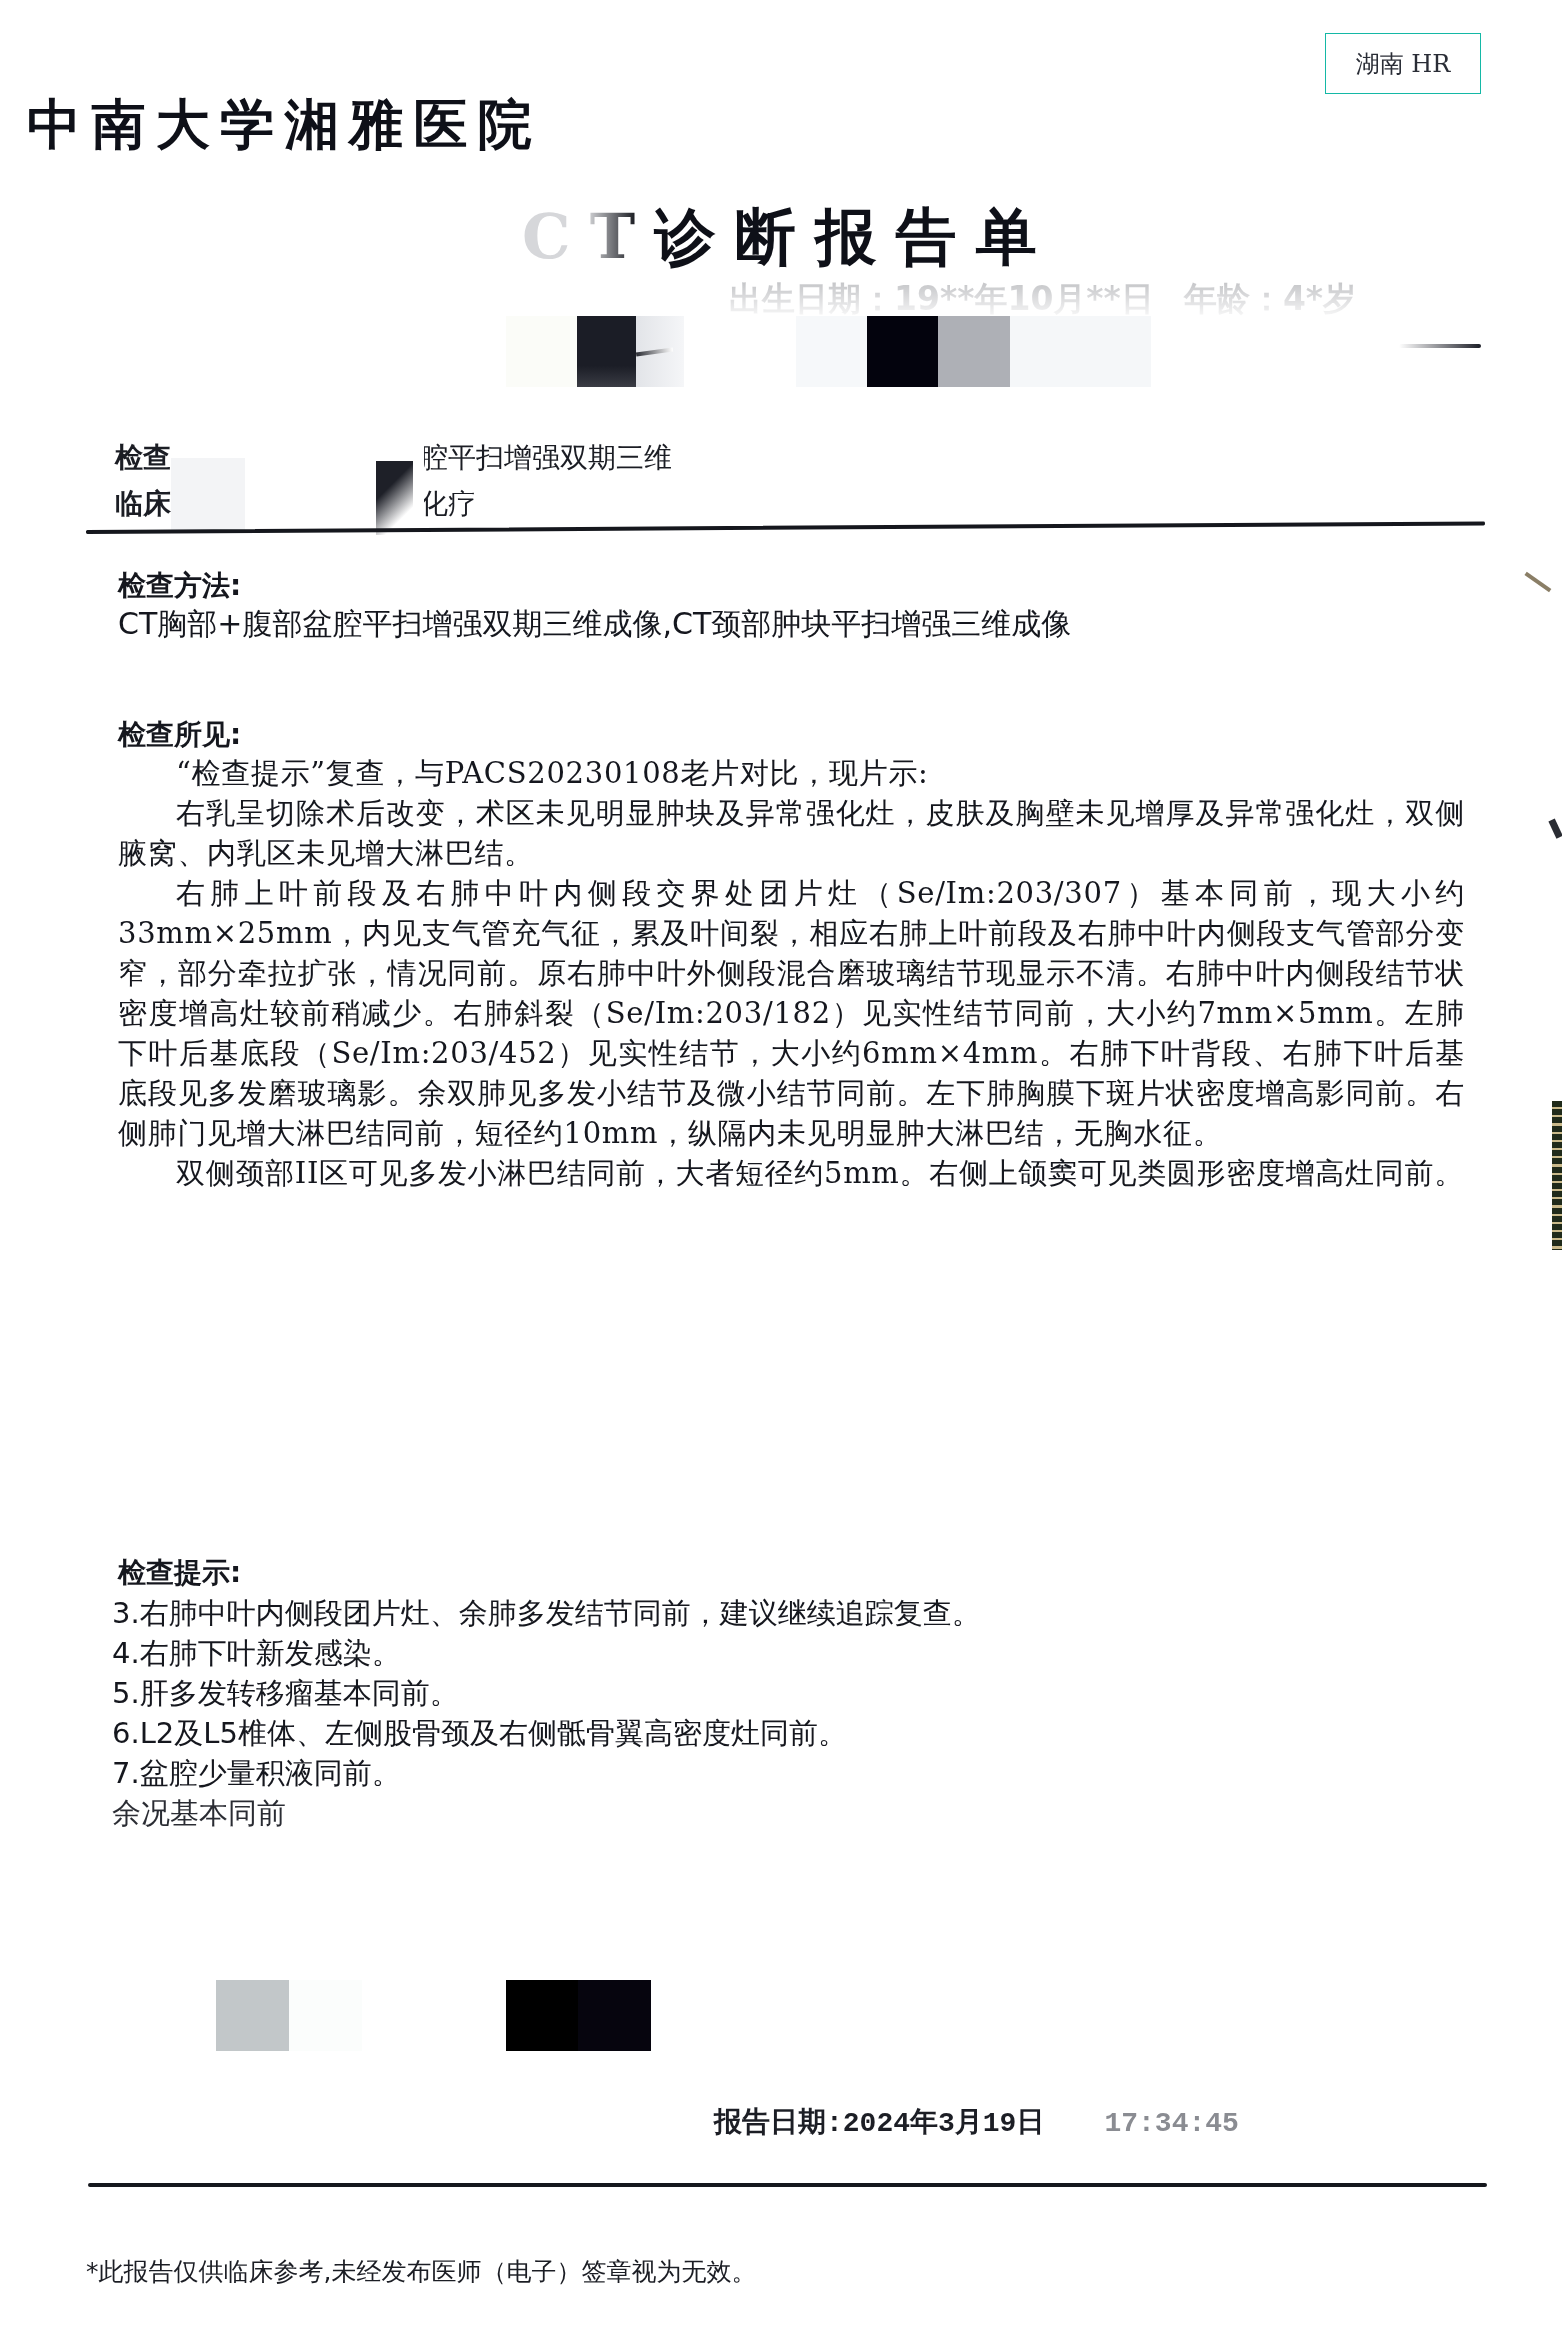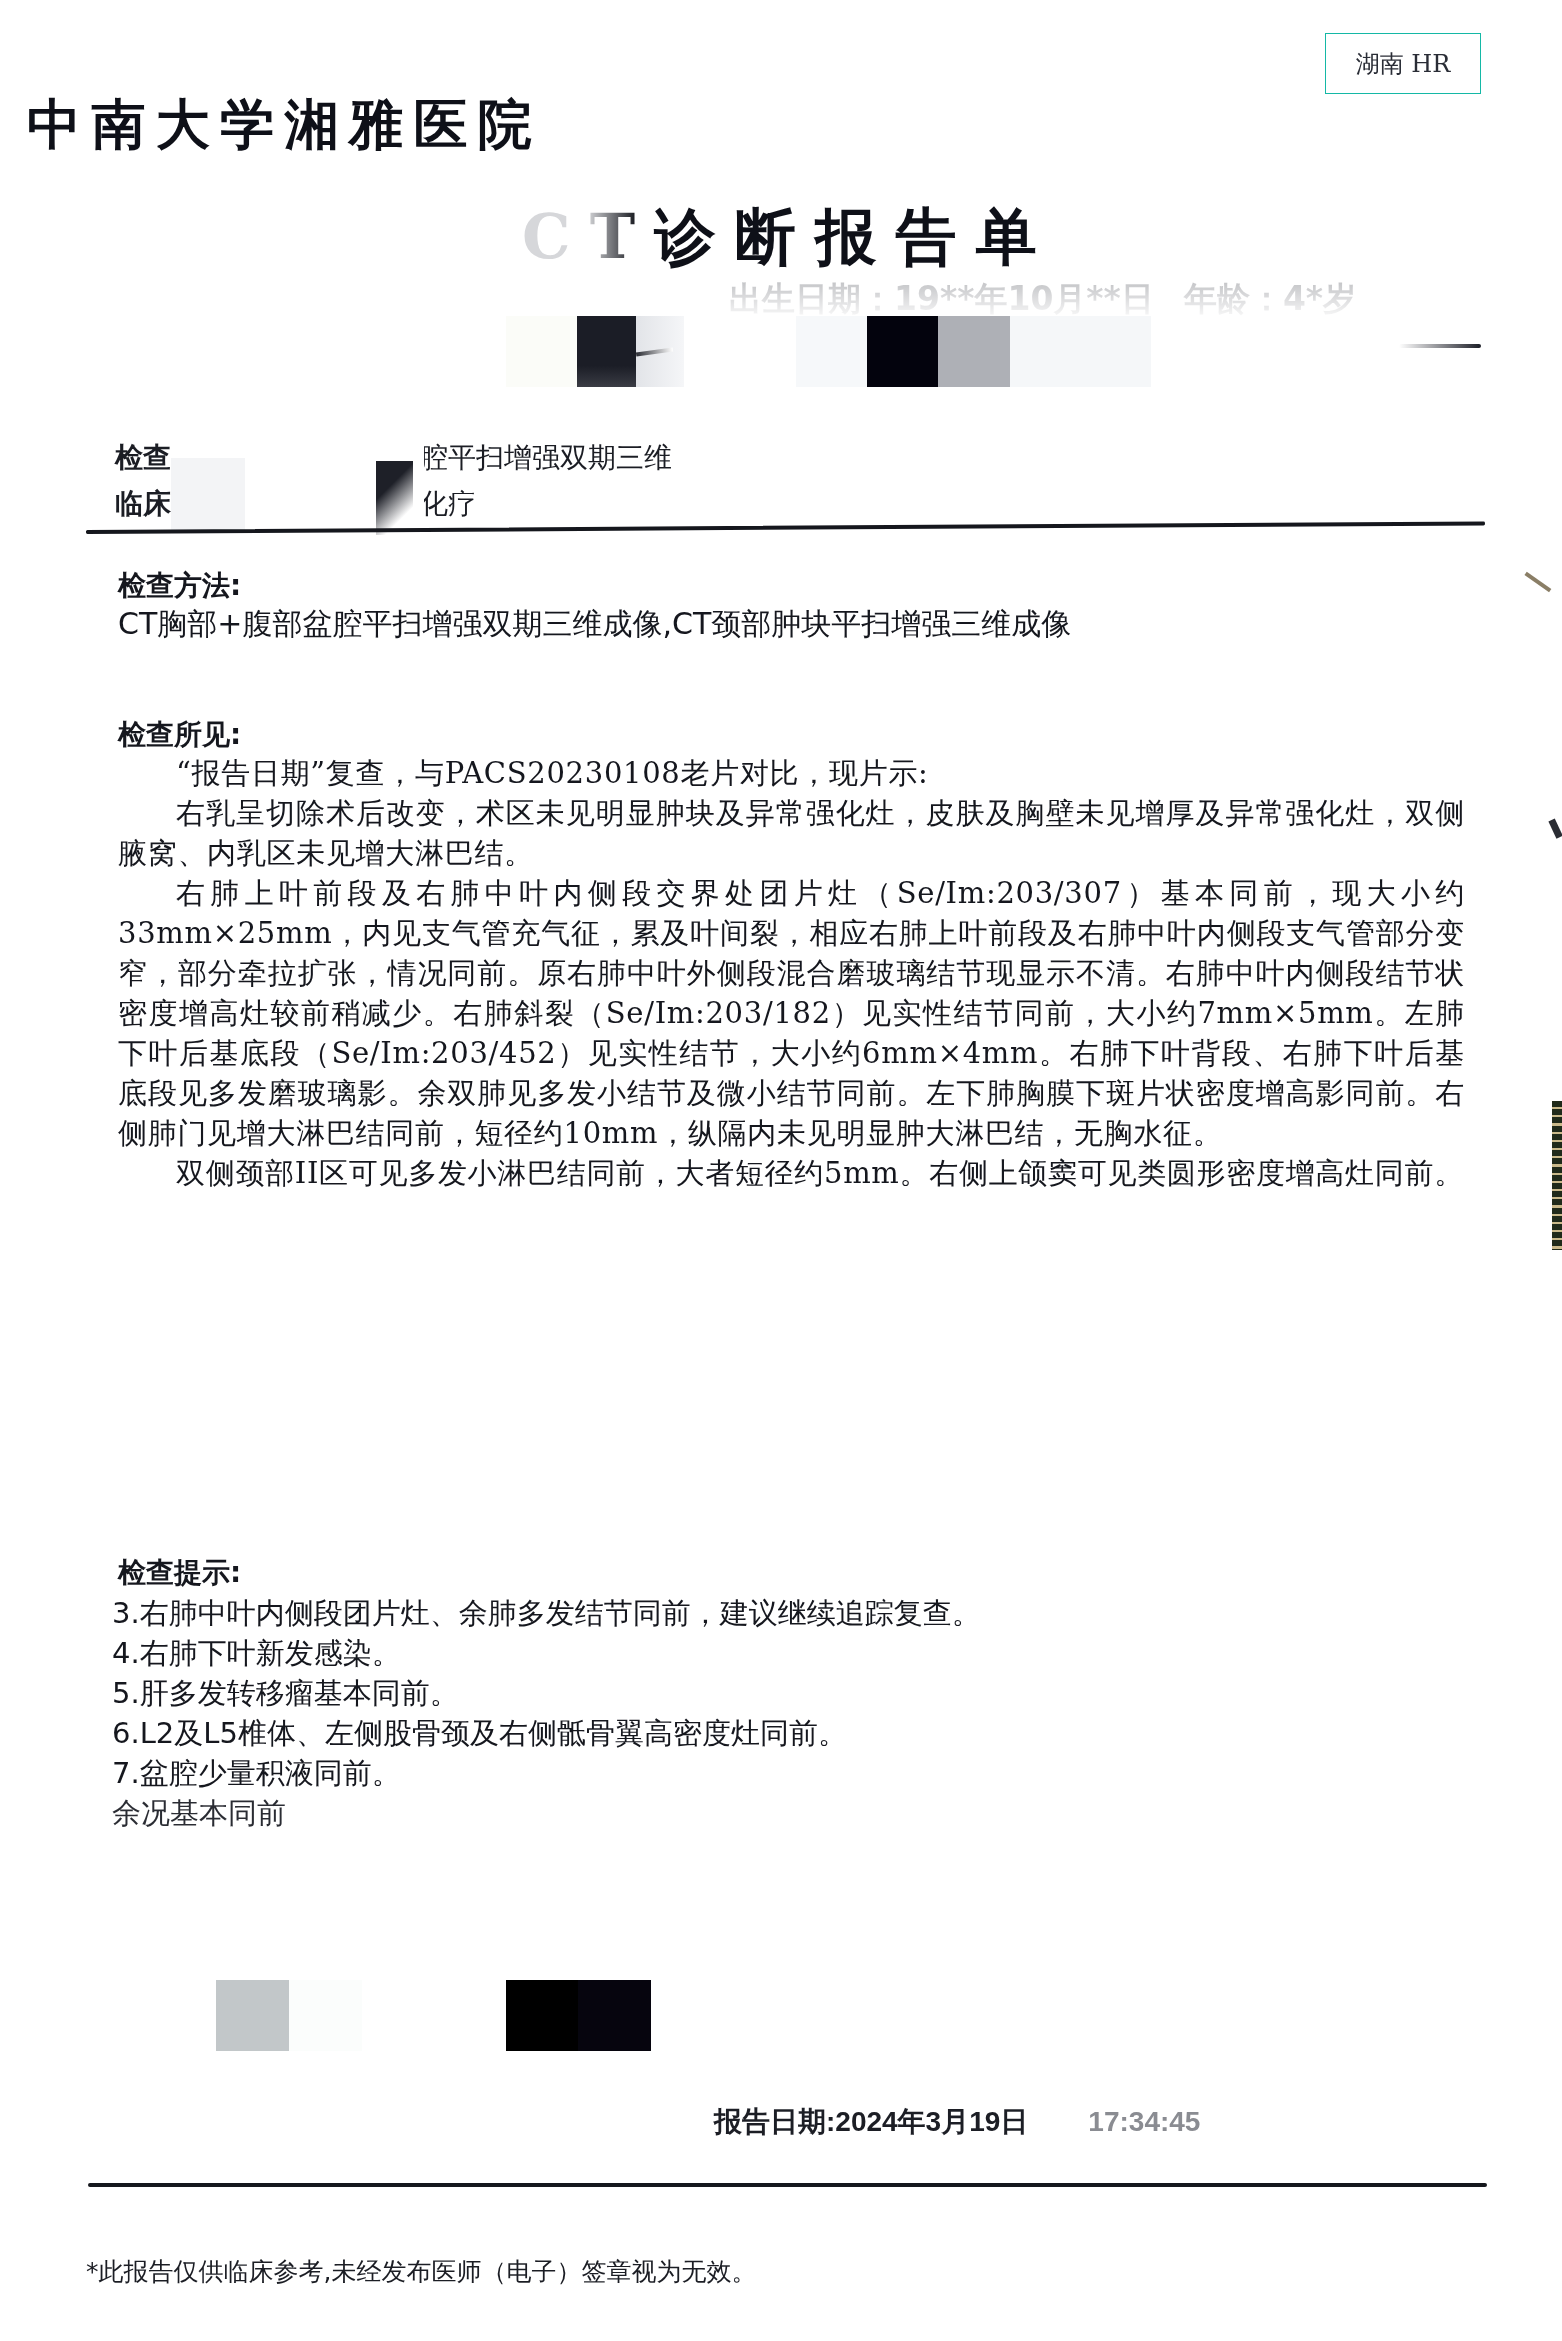--- a/index.html
+++ b/index.html
@@ -66,21 +66,21 @@
     left: 112px; top: 1593px; font-size: 29px; line-height: 40px; color: #15171e;
     font-family: "DejaVu Sans", "Liberation Sans", sans-serif;
   }
   .impressions div { white-space: nowrap; }
   .impressions .faded-last {
     background: linear-gradient(90deg, #2a2c33 0%, #2a2c33 25%, #e2e3e6 100%);
     -webkit-background-clip: text; background-clip: text; color: transparent;
   }
   .report-date {
     left: 714px; top: 2103px; font-size: 28px; font-weight: bold; color: #1c1e25;
-    font-family: Liberation Sans, sans-serif; white-space: nowrap;
+    font-family: Liberation Mono, monospace; white-space: nowrap;
   }
   .report-date .time { margin-left: 60px; color: #8a8c92; }
   .rule-bottom { left: 88px; top: 2183px; width: 1399px; height: 3.7px; background: #15171d; border-radius: 2.2px; }
   .footnote {
     left: 86px; top: 2255px; font-size: 25px; color: #1b1d24;
     font-family: "DejaVu Sans", "Liberation Sans", sans-serif; white-space: nowrap;
   }
   .edge-mark { position: absolute; }
 </style>
 </head>
@@ -118,21 +118,21 @@
 <div class="redact" style="left:171px;top:458px;width:74px;height:74px;background:#f3f4f6;"></div>
 <div class="redact" style="left:376px;top:461px;width:37px;height:74px;background:linear-gradient(135deg,#1e2028 0%,#1e2028 35%,#ffffff 75%);"></div>
 
 <div class="abs rule-top"></div>
 
 <div class="abs section-head" style="top:567px;">检查方法:</div>
 <div class="abs method-text">CT胸部+腹部盆腔平扫增强双期三维成像,CT颈部肿块平扫增强三维成像</div>
 
 <div class="abs section-head" style="top:716px;">检查所见:</div>
 <div class="abs body-text" style="top:753px;">
-  <p>“报告日期”复查，与PACS20230108老片对比，现片示:</p>
+  <p>“检查提示”复查，与PACS20230108老片对比，现片示:</p>
   <p>右乳呈切除术后改变，术区未见明显肿块及异常强化灶，皮肤及胸壁未见增厚及异常强化灶，双侧腋窝、内乳区未见增大淋巴结。</p>
   <p>右肺上叶前段及右肺中叶内侧段交界处团片灶（Se/Im:203/307）基本同前，现大小约33mm×25mm，内见支气管充气征，累及叶间裂，相应右肺上叶前段及右肺中叶内侧段支气管部分变窄，部分牵拉扩张，情况同前。原右肺中叶外侧段混合磨玻璃结节现显示不清。右肺中叶内侧段结节状密度增高灶较前稍减少。右肺斜裂（Se/Im:203/182）见实性结节同前，大小约7mm×5mm。左肺下叶后基底段（Se/Im:203/452）见实性结节，大小约6mm×4mm。右肺下叶背段、右肺下叶后基底段见多发磨玻璃影。余双肺见多发小结节及微小结节同前。左下肺胸膜下斑片状密度增高影同前。右侧肺门见增大淋巴结同前，短径约10mm，纵隔内未见明显肿大淋巴结，无胸水征。</p>
   <p>双侧颈部II区可见多发小淋巴结同前，大者短径约5mm。右侧上颌窦可见类圆形密度增高灶同前。</p>
 </div>
 
 <div class="abs section-head" style="top:1554px;">检查提示:</div>
 <div class="abs impressions">
   <div>3.右肺中叶内侧段团片灶、余肺多发结节同前，建议继续追踪复查。</div>
   <div>4.右肺下叶新发感染。</div>
   <div>5.肝多发转移瘤基本同前。</div>

